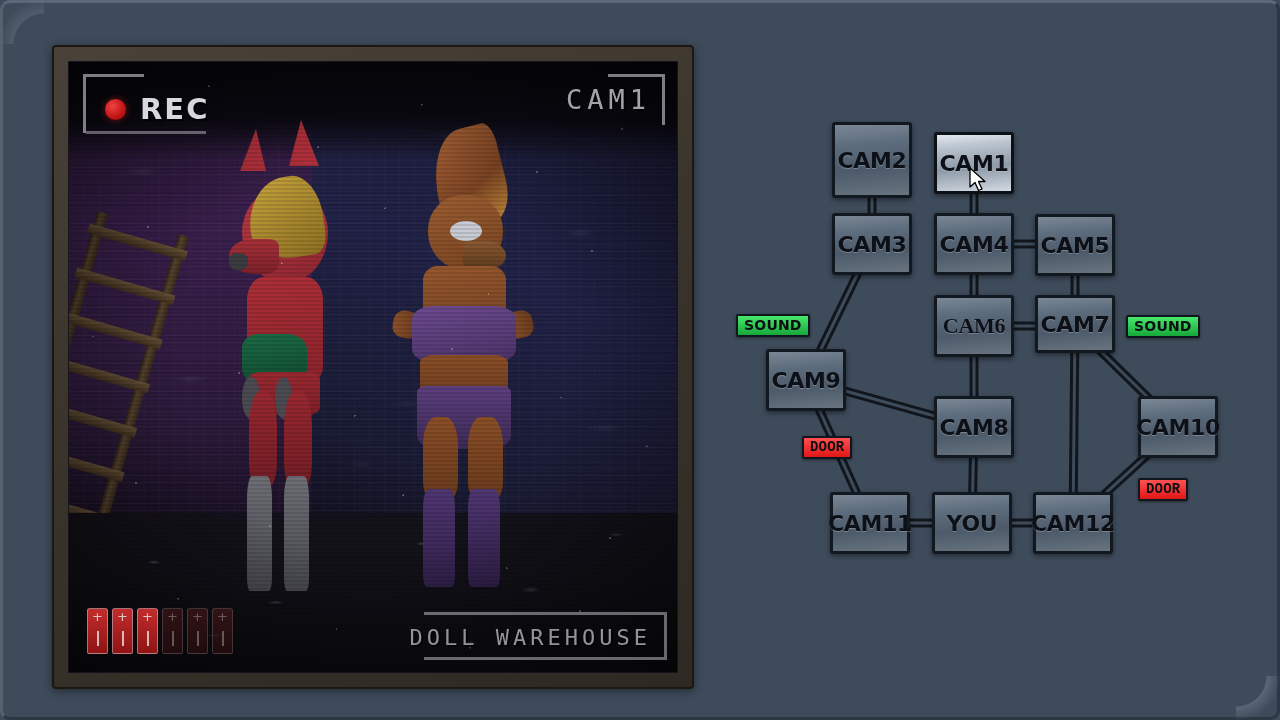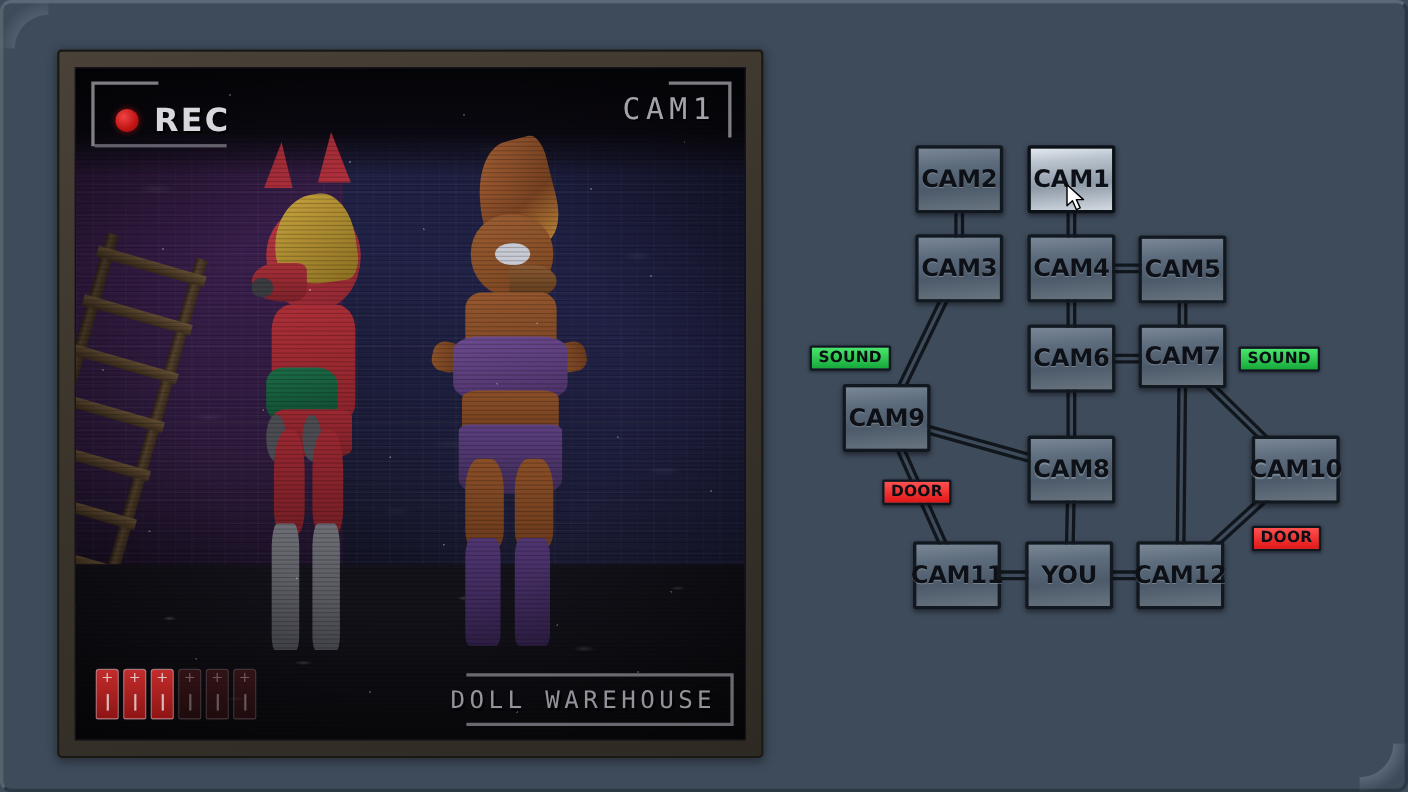--- a/index.html
+++ b/index.html
@@ -471,20 +471,21 @@
     display: flex; align-items: center; justify-content: center;
     padding: 1px 6px 2px 6px;
     z-index: 5;
     box-shadow: 0 1px 3px rgba(0,0,0,0.45);
   }
   .badge.sound {
     background: linear-gradient(180deg, #49e76c 0%, #16a83a 100%);
   }
   .badge.door {
     background: linear-gradient(180deg, #ff5050 0%, #e01616 100%);
+    font-family: Liberation Mono, monospace;
   }
 
   
   #cursor {
     position: absolute;
     left: 969px; top: 167px;
     width: 18px; height: 26px;
     z-index: 20;
     pointer-events: none;
   }
@@ -613,26 +614,26 @@
         <line x1="241.00065082981567" y1="316.9375135589545" x2="239.00065082981567" y2="412.9375135589545" stroke="#10161c" stroke-width="3"></line>
         <line x1="246.99934917018433" y1="317.0624864410455" x2="244.99934917018433" y2="413.0624864410455" stroke="#10161c" stroke-width="3"></line>
         <line x1="140" y1="416" x2="242" y2="416" stroke="#10161c" stroke-width="3"></line>
         <line x1="140" y1="410" x2="242" y2="410" stroke="#10161c" stroke-width="3"></line>
         <line x1="242" y1="416" x2="343" y2="416" stroke="#10161c" stroke-width="3"></line>
         <line x1="242" y1="410" x2="343" y2="410" stroke="#10161c" stroke-width="3"></line>
         <line x1="445.97569240136517" y1="314.7859135639932" x2="340.97569240136517" y2="410.7859135639932" stroke="#10161c" stroke-width="3"></line>
         <line x1="450.02430759863483" y1="319.2140864360068" x2="345.02430759863483" y2="415.2140864360068" stroke="#10161c" stroke-width="3"></line>
       </svg>
     <div id="map-nodes">
-        <div class="cam-node" style="left: 102px; top: 22px; width: 80px; height: 62px;">CAM2</div>
+        <div class="cam-node" style="left: 102px; top: 12px; width: 80px; height: 76px;">CAM2</div>
         <div class="cam-node active" style="left: 204px; top: 22px; width: 80px; height: 62px;">CAM1</div>
         <div class="cam-node" style="left: 102px; top: 103px; width: 80px; height: 62px;">CAM3</div>
         <div class="cam-node" style="left: 204px; top: 103px; width: 80px; height: 62px;">CAM4</div>
         <div class="cam-node" style="left: 305px; top: 104px; width: 80px; height: 62px;">CAM5</div>
-        <div class="cam-node" style="left: 204px; top: 185px; width: 80px; height: 62px;">CAM6</div>
+        <div class="cam-node" style="left: 204px; top: 185px; width: 80px; height: 62px; font-family: Liberation Serif, serif;">CAM6</div>
         <div class="cam-node" style="left: 305px; top: 185px; width: 80px; height: 58px;">CAM7</div>
         <div class="cam-node" style="left: 36px; top: 239px; width: 80px; height: 62px;">CAM9</div>
         <div class="cam-node" style="left: 204px; top: 286px; width: 80px; height: 62px;">CAM8</div>
         <div class="cam-node" style="left: 408px; top: 286px; width: 80px; height: 62px;">CAM10</div>
         <div class="cam-node" style="left: 100px; top: 382px; width: 80px; height: 62px;">CAM11</div>
         <div class="cam-node" style="left: 202px; top: 382px; width: 80px; height: 62px;">YOU</div>
         <div class="cam-node" style="left: 303px; top: 382px; width: 80px; height: 62px;">CAM12</div>
       </div>
     <div id="map-badges">
         <div class="badge sound" style="left: 6px; top: 204px;">SOUND</div>

